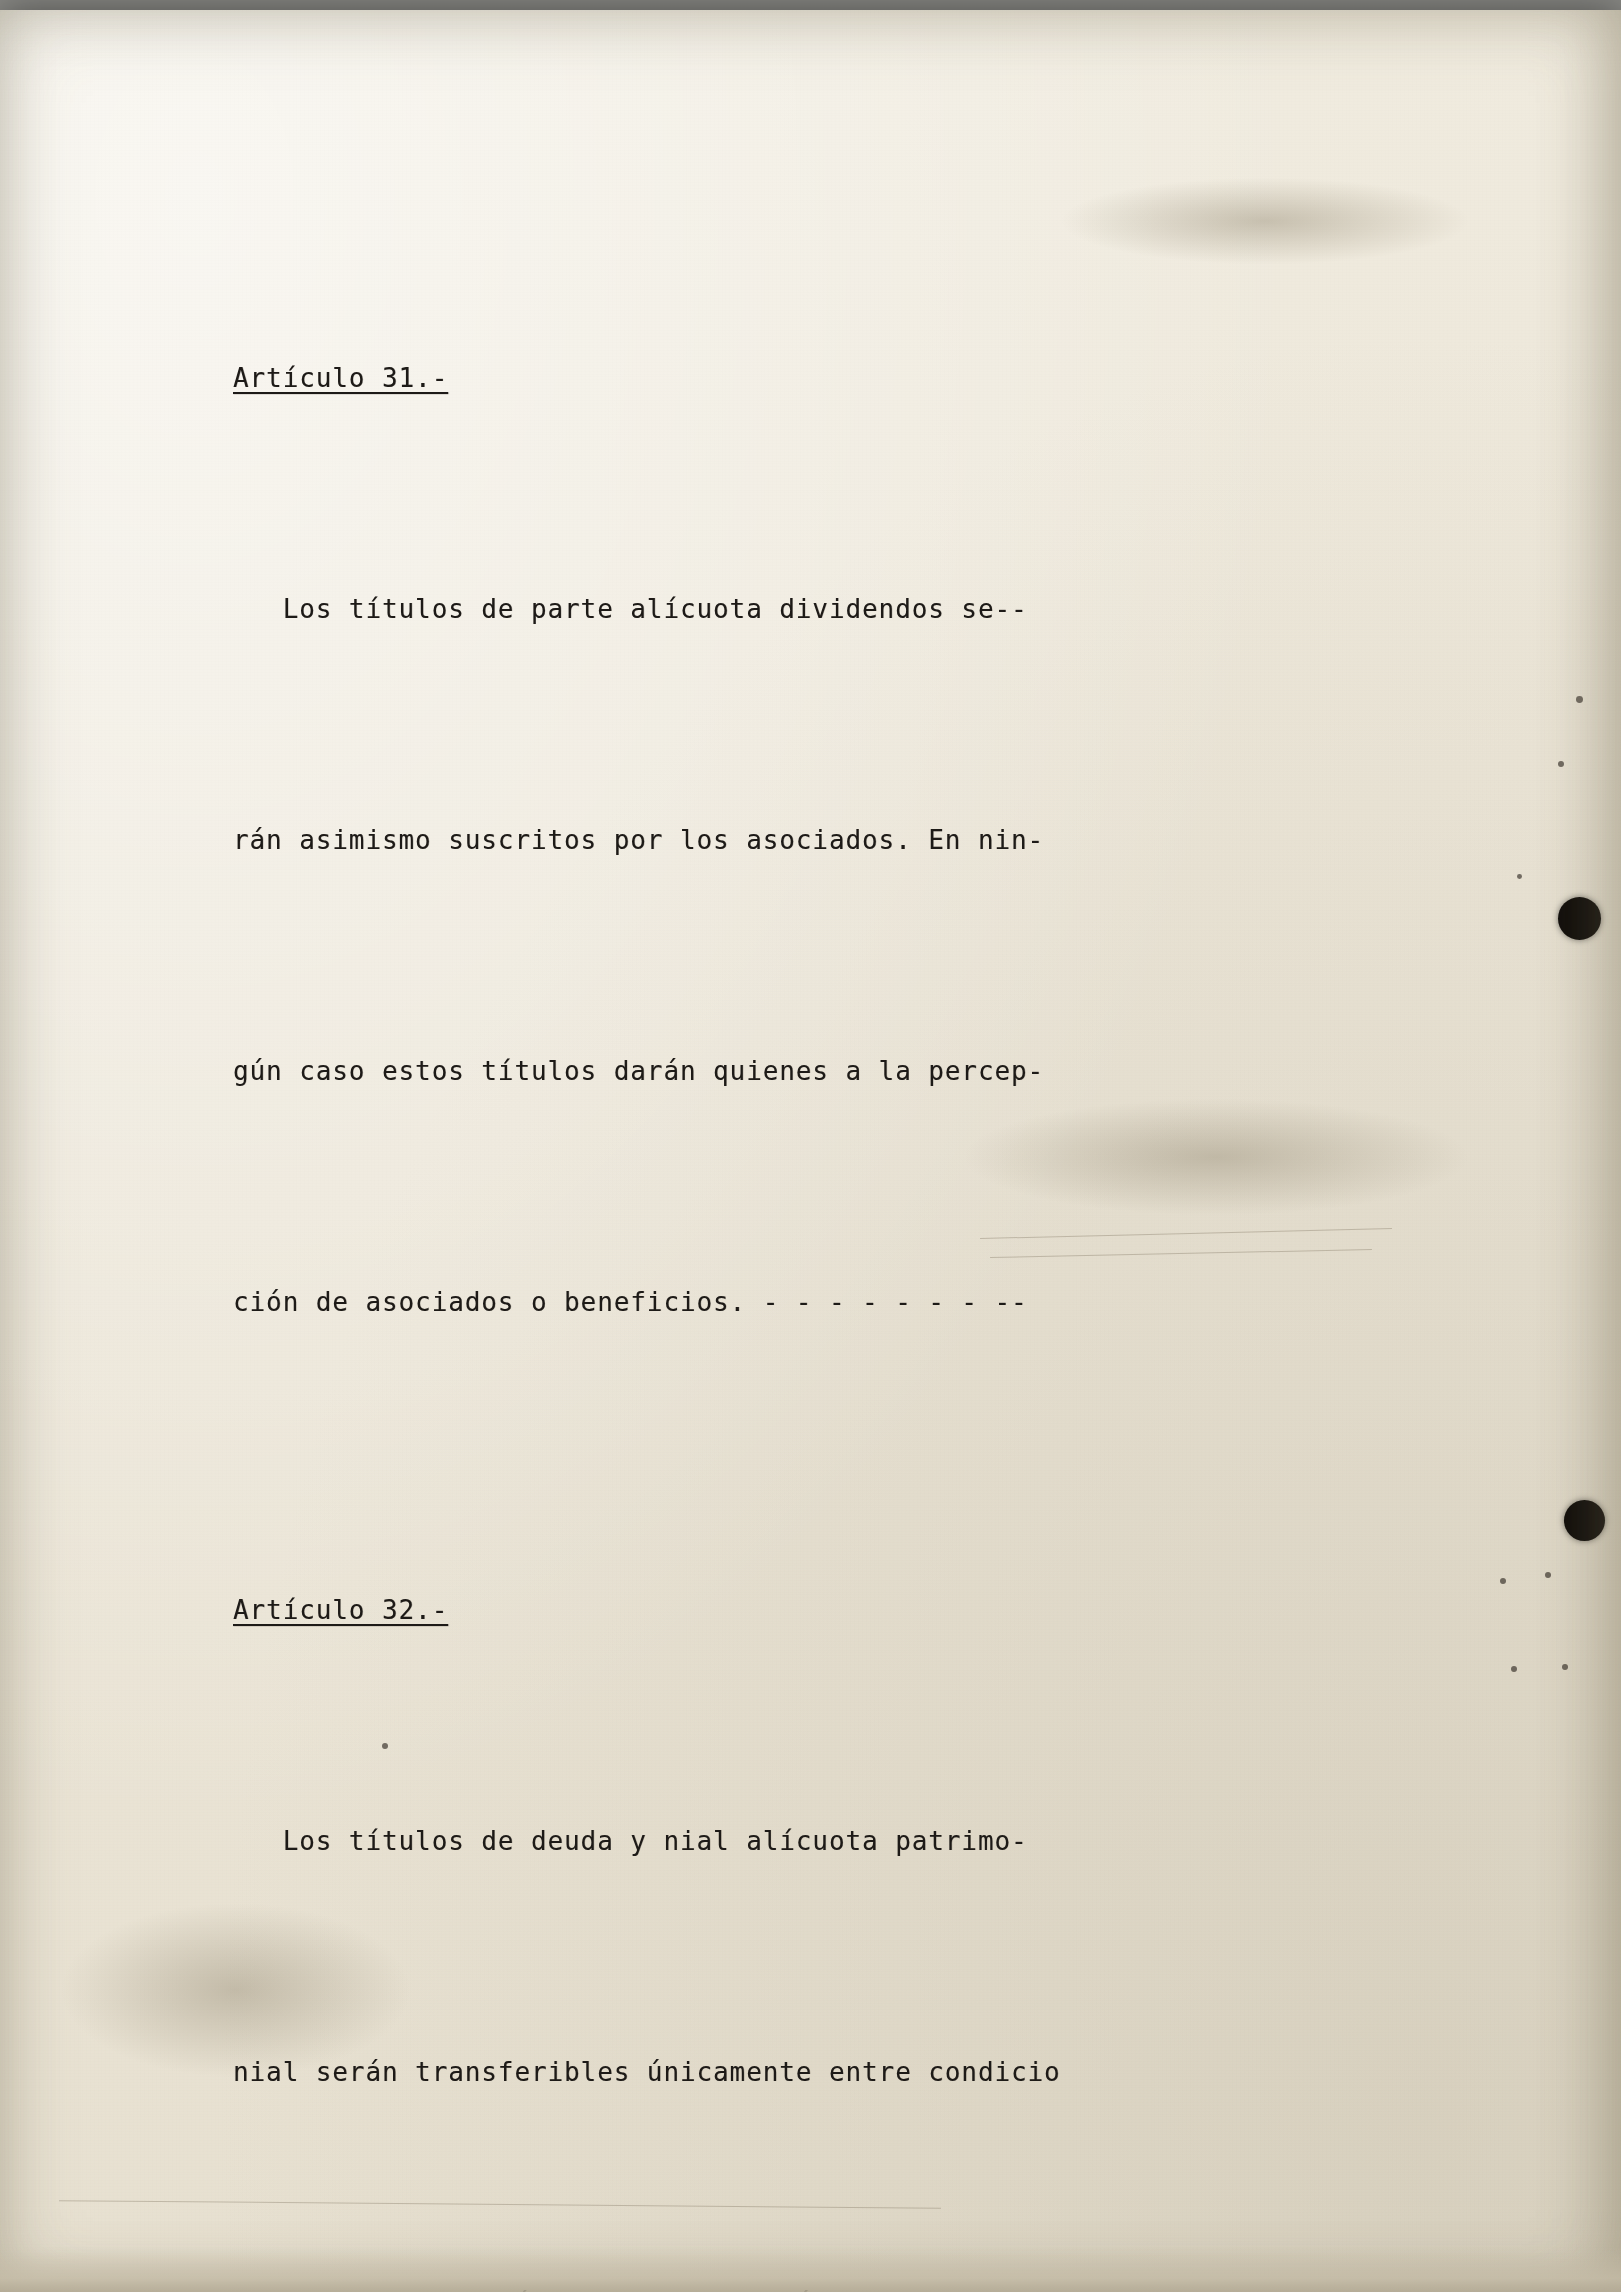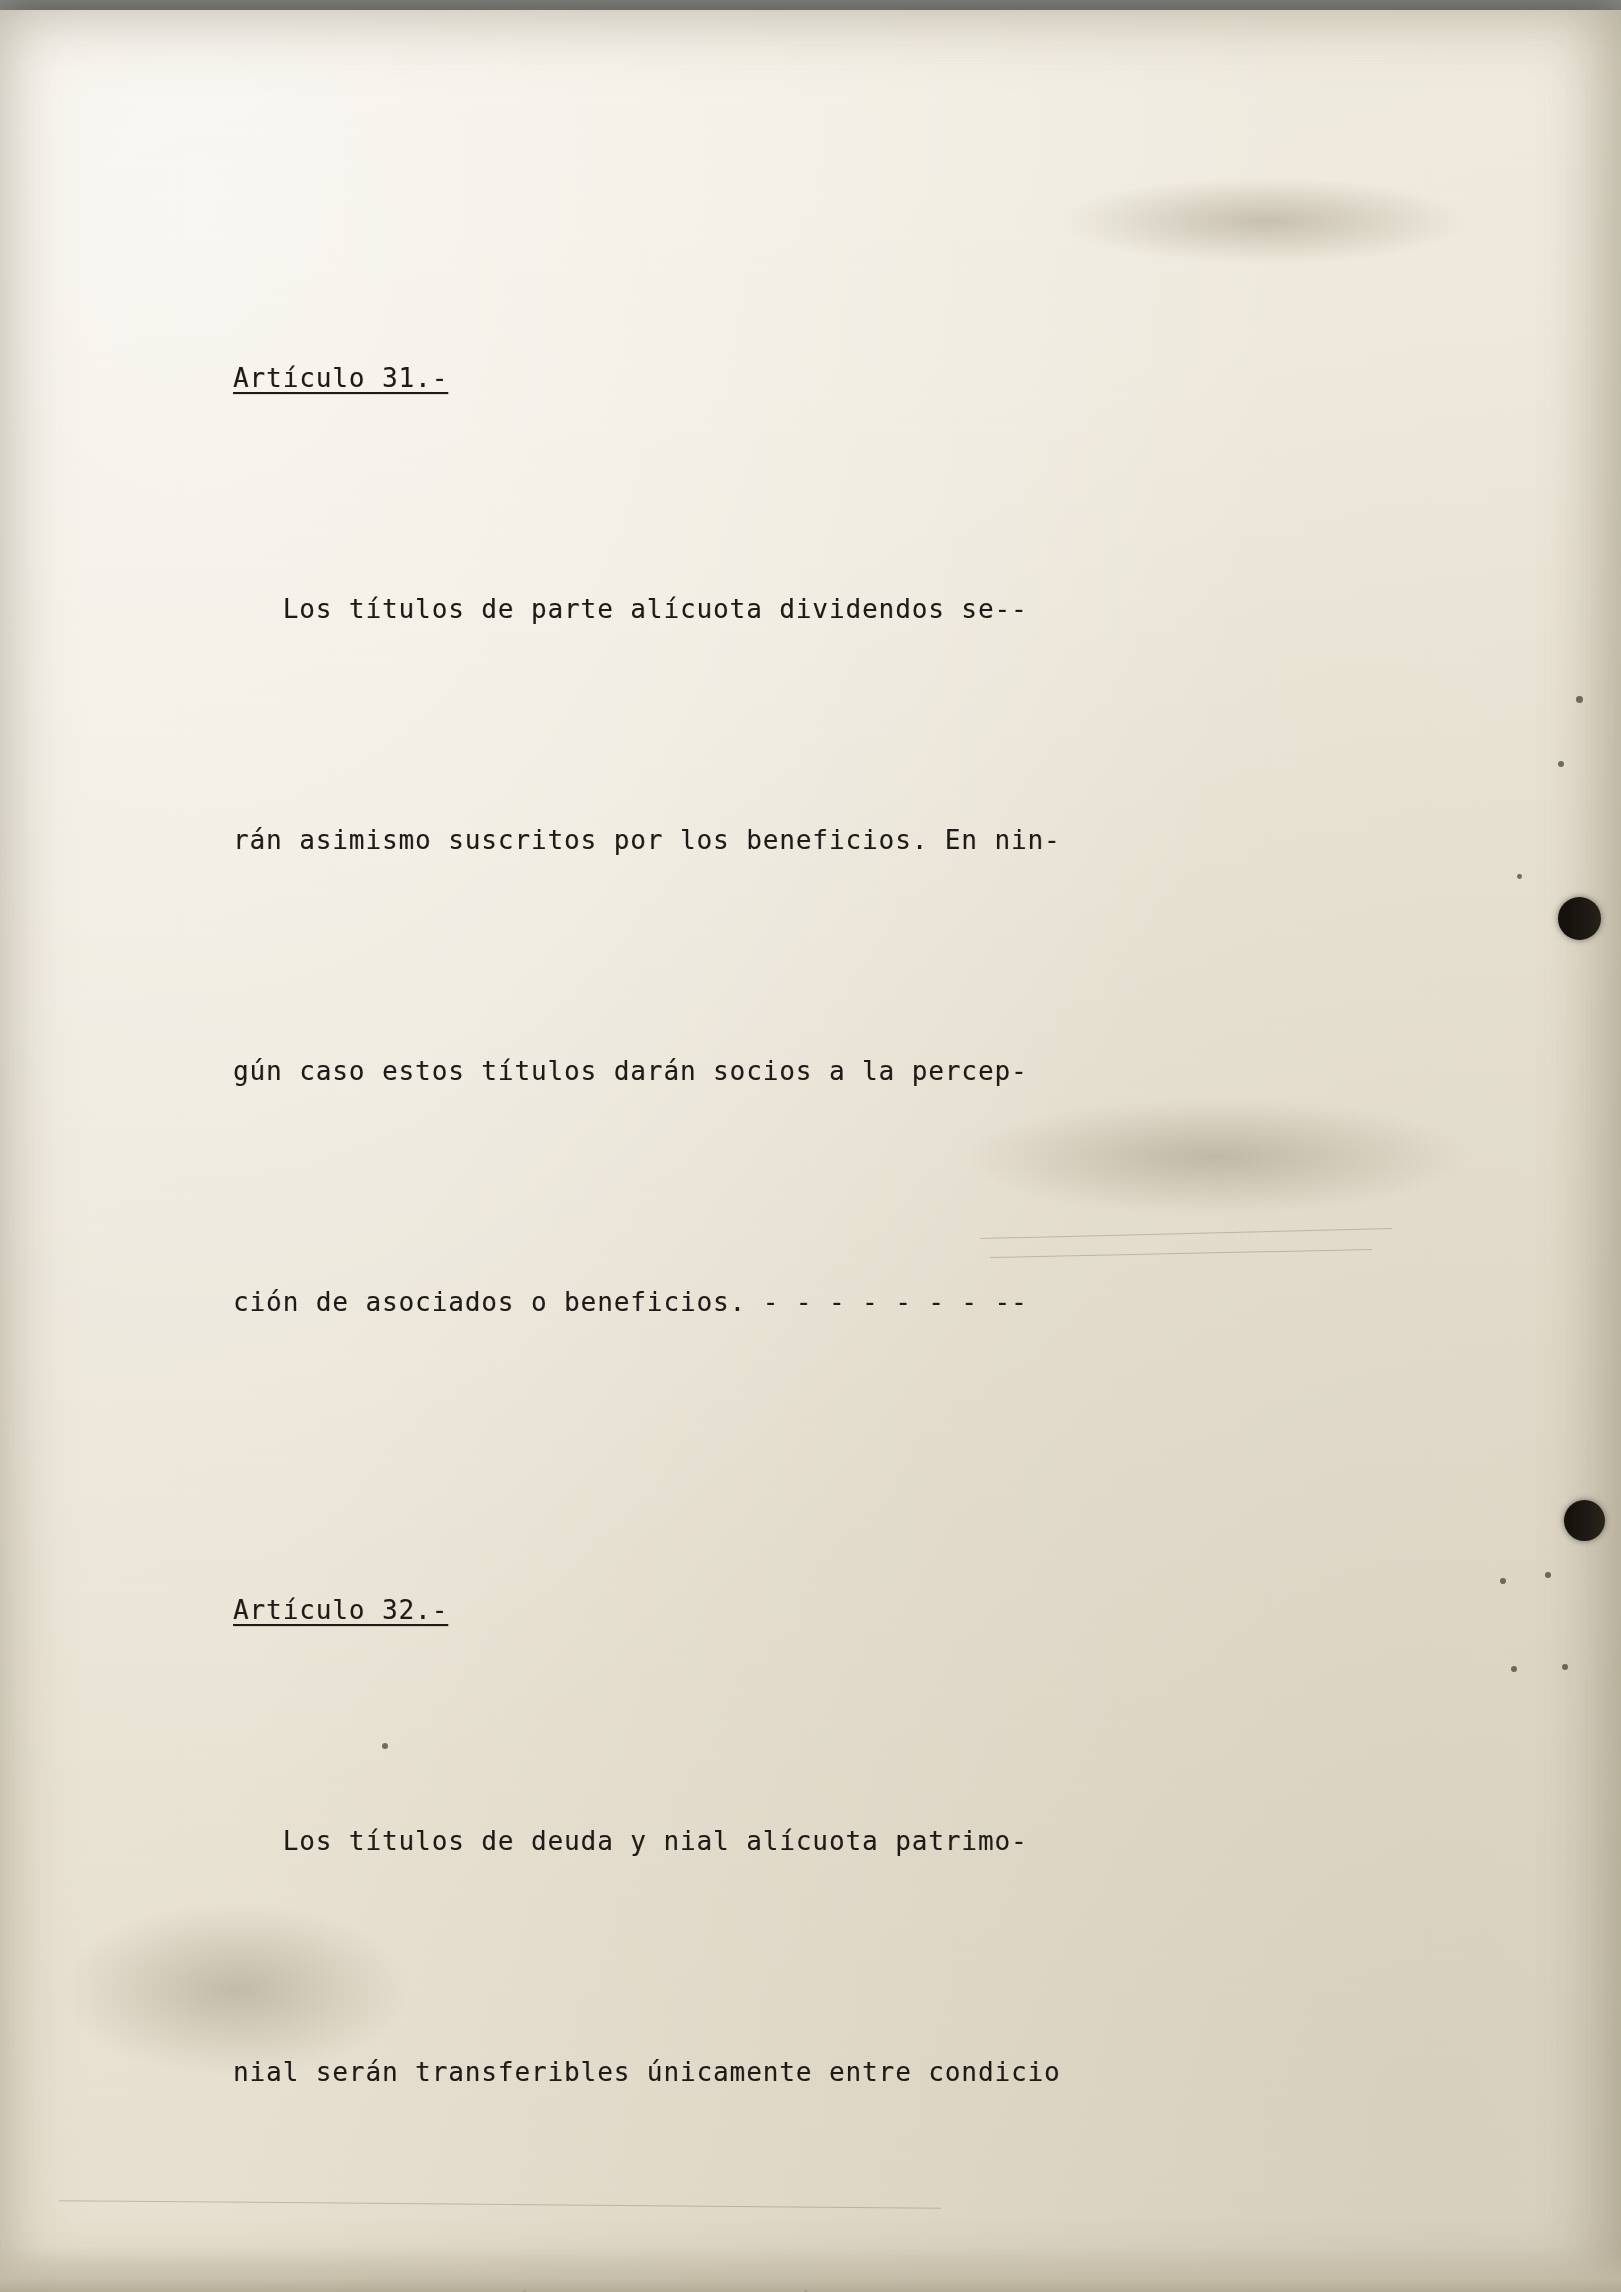--- a/index.html
+++ b/index.html
@@ -117,22 +117,22 @@
   <div class="speck" style="left:1517px; top:864px; width:4.9px; height:4.9px;"></div>
   <div class="speck" style="left:1500px; top:1568px; width:5.9px; height:5.9px;"></div>
   <div class="speck" style="left:1545px; top:1562px; width:5.9px; height:5.9px;"></div>
   <div class="speck" style="left:1511px; top:1656px; width:5.9px; height:5.9px;"></div>
   <div class="speck" style="left:1562px; top:1654px; width:5.9px; height:5.9px;"></div>
   <div class="speck" style="left:382px; top:1733px; width:5.9px; height:5.9px;"></div>
 
   <div class="content">
     <div class="line heading">Artículo 31.-</div>
     <div class="line">   Los títulos de parte alícuota dividendos se--</div>
-    <div class="line">rán asimismo suscritos por los beneficios. En nin-</div>
-    <div class="line">gún caso estos títulos darán socios a la percep-</div>
+    <div class="line">rán asimismo suscritos por los asociados. En nin-</div>
+    <div class="line">gún caso estos títulos darán quienes a la percep-</div>
     <div class="line">ción de asociados o beneficios. - - - - - - - --</div>
 
     <div class="line heading">Artículo 32.-</div>
     <div class="line">   Los títulos de deuda y nial alícuota patrimo-</div>
     <div class="line">nial serán transferibles únicamente entre condicio</div>
     <div class="line">tengan la condición de socios, según las condicio</div>
     
     
 
     

